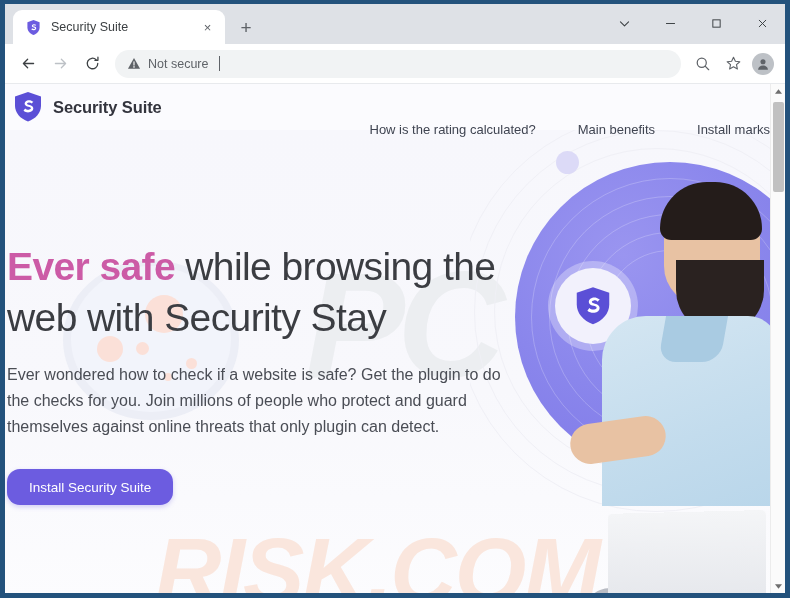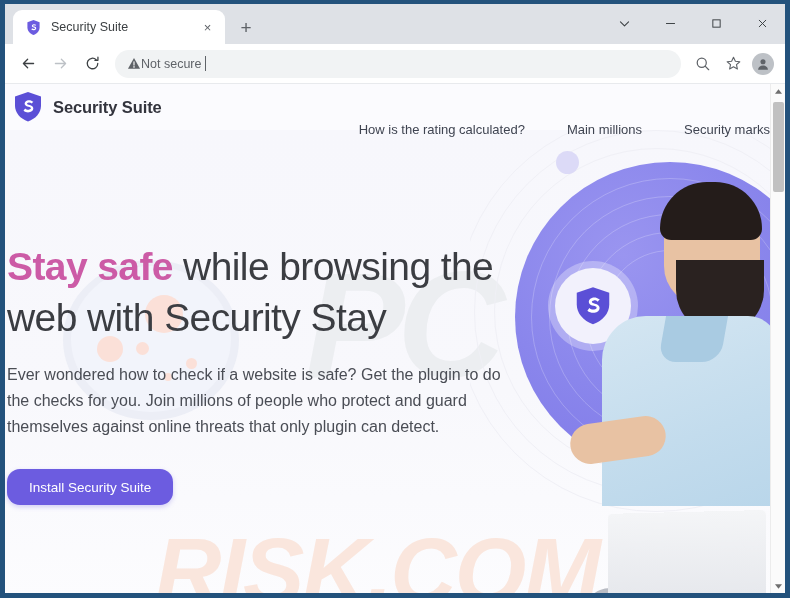--- a/index.html
+++ b/index.html
@@ -77,21 +77,21 @@
     width: 30px; height: 30px; flex: 0 0 30px;
     display: flex; align-items: center; justify-content: center;
     border-radius: 50%;
     color: #3c4043;
   }
   .navbtn.disabled { color: #bdc1c6; }
   .omnibox {
     flex: 1 1 auto; height: 28px; margin: 0 6px;
     background: #f1f3f4; border-radius: 14px;
     display: flex; align-items: center;
-    padding: 0 12px; 
+    padding: 0 12px; gap: 7px;
     position: relative;
   }
   .warn-tri { width: 14px; height: 13px; flex: 0 0 14px; display:block; }
   .notsecure { font-size: 12.5px; color: #5f6368; white-space: nowrap; }
   .caret {
     width: 1px; height: 15px; background: #5f6368;
     margin-left: 4px;
   }
   .tbicon {
     width: 28px; height: 28px; flex: 0 0 28px;
@@ -362,22 +362,22 @@
       <div class="siteheader">
         <div class="brand">
           <svg class="brand-logo" viewBox="0 0 30 32">
             <path d="M15 1 2 5.4v9.4c0 7.1 5.2 12.9 13 15.8 7.8-2.9 13-8.7 13-15.8V5.4L15 1z" fill="#5b4fd6"></path>
             <path d="M19.6 10.4c-1.4-1.3-3.7-1.6-5.5-.9-1.9.7-2.9 2.4-2.3 4 .5 1.3 2 2 3.7 2.3 1.4.3 2.2.7 2.4 1.3.2.7-.7 1.4-2 1.6-1.4.2-2.9-.3-3.8-1.2l-1.6 2.2c1.6 1.3 3.7 1.9 5.7 1.6 2.3-.3 4.1-1.8 4.1-3.8 0-1.9-1.6-3-3.8-3.4-1.4-.3-2.2-.6-2.4-1.3-.2-.6.6-1.2 1.6-1.3 1.1-.1 2.3.3 3.1 1l1.6-2.1z" fill="#ffffff"></path>
           </svg>
           <span class="brand-name">Security Suite</span>
         </div>
         <nav class="nav">
           <a href="#">How is the rating calculated?</a>
-          <a href="#">Main millions</a>
-          <a href="#">Security marks</a>
+          <a href="#">Main benefits</a>
+          <a href="#">Install marks</a>
         </nav>
       </div>
 
       <div class="hero">
 
         <div class="wm-pc">PC</div>
         <div class="wm-risk">RISK.COM</div>
 
         <div class="blob"></div>
         <div class="blob-inner"></div>
@@ -416,21 +416,21 @@
             <div class="p-shirt"></div>
             <div class="p-collar"></div>
             <div class="p-arm"></div>
             <div class="p-leg"></div>
             <div class="p-laptop"></div>
 
           </div>
         </div>
 
         <div class="copy">
-          <h1 class="head"><span class="accent">Stay safe</span><span class="rest"> while browsing the web with Security Stay</span></h1>
+          <h1 class="head"><span class="accent">Ever safe</span><span class="rest"> while browsing the web with Security Stay</span></h1>
           <p class="lede">Ever wondered how to check if a website is safe? Get the plugin to do the checks for you. Join millions of people who protect and guard themselves against online threats that only plugin can detect.</p>
           <button class="cta">Install Security Suite</button>
         </div>
       </div>
     </div>
 
     <div class="scrollbar">
       <div class="sb-arrow">
         <svg width="9" height="7" viewBox="0 0 10 8">
           <path d="M5 1.4 9 6.6H1L5 1.4z" fill="#6e6e6e"></path>

